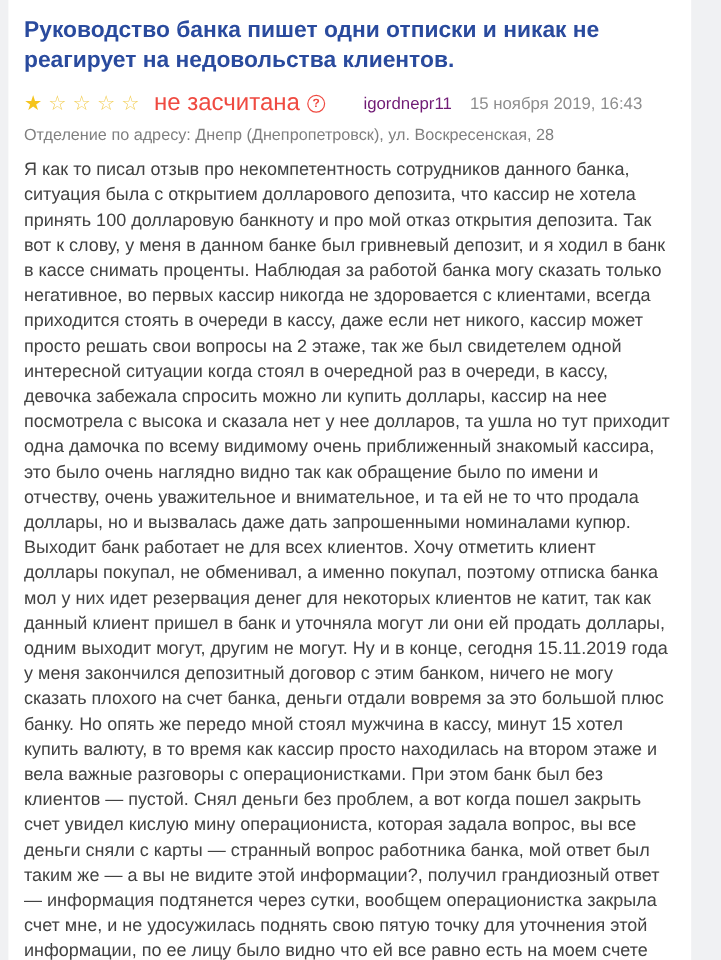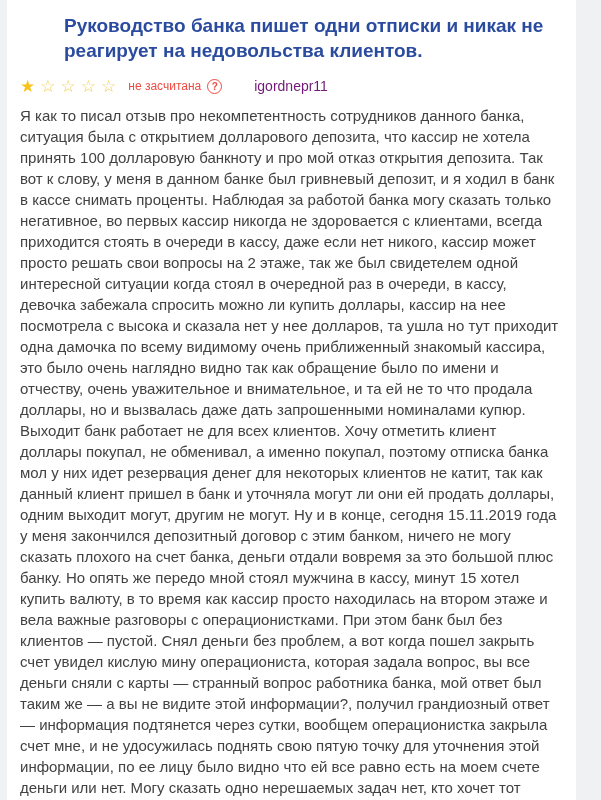--- a/index.html
+++ b/index.html
@@ -19,39 +19,38 @@
   }
   .review-title {
     display: block;
     color: #2a4b9e;
     font-size: 19px;
     line-height: 1.32;
     font-weight: bold;
     text-decoration: none;
     cursor: pointer;
     margin-bottom: 13px;
-    margin-left: 44px;
   }
   .meta-row {
     display: flex;
     align-items: center;
     height: 20px;
     margin-bottom: 9px;
   }
   .stars { display: inline-flex; align-items: center; }
   .star {
     font-size: 17px;
     line-height: 17px;
     color: #f3ce55;
     margin-right: 5px;
   }
   .star.filled { color: #f5c41d; }
   .status-label {
     color: #ef4a41;
-    font-size: 12px;
+    font-size: 20px;
     margin-left: 7px;
   }
   .help-icon {
     display: inline-flex;
     align-items: center;
     justify-content: center;
     width: 15px; height: 15px;
     border: 1.4px solid #ef4a41;
     border-radius: 50%;
     color: #ef4a41;
@@ -95,19 +94,21 @@
       <span class="stars">
           <span class="star filled">★</span>
           <span class="star">☆</span>
           <span class="star">☆</span>
           <span class="star">☆</span>
           <span class="star">☆</span>
         </span>
       <span class="status-label">не засчитана</span>
       <span class="help-icon">?</span>
       <a class="author-name">igordnepr11</a>
+      <span class="review-date">15 ноября 2019, 16:43</span>
     </div>
 
+    <div class="branch-address">Отделение по адресу: Днепр (Днепропетровск), ул. Воскресенская, 28</div>
 
     <div class="review-body">Я как то писал отзыв про некомпетентность сотрудников данного банка, ситуация была с открытием долларового депозита, что кассир не хотела принять 100 долларовую банкноту и про мой отказ открытия депозита. Так вот к слову, у меня в данном банке был гривневый депозит, и я ходил в банк в кассе снимать проценты. Наблюдая за работой банка могу сказать только негативное, во первых кассир никогда не здоровается с клиентами, всегда приходится стоять в очереди в кассу, даже если нет никого, кассир может просто решать свои вопросы на 2 этаже, так же был свидетелем одной интересной ситуации когда стоял в очередной раз в очереди, в кассу, девочка забежала спросить можно ли купить доллары, кассир на нее посмотрела с высока и сказала нет у нее долларов, та ушла но тут приходит одна дамочка по всему видимому очень приближенный знакомый кассира, это было очень наглядно видно так как обращение было по имени и отчеству, очень уважительное и внимательное, и та ей не то что продала доллары, но и вызвалась даже дать запрошенными номиналами купюр. Выходит банк работает не для всех клиентов. Хочу отметить клиент доллары покупал, не обменивал, а именно покупал, поэтому отписка банка мол у них идет резервация денег для некоторых клиентов не катит, так как данный клиент пришел в банк и уточняла могут ли они ей продать доллары, одним выходит могут, другим не могут. Ну и в конце, сегодня 15.11.2019 года у меня закончился депозитный договор с этим банком, ничего не могу сказать плохого на счет банка, деньги отдали вовремя за это большой плюс банку. Но опять же передо мной стоял мужчина в кассу, минут 15 хотел купить валюту, в то время как кассир просто находилась на втором этаже и вела важные разговоры с операционистками. При этом банк был без клиентов — пустой. Снял деньги без проблем, а вот когда пошел закрыть счет увидел кислую мину операциониста, которая задала вопрос, вы все деньги сняли с карты — странный вопрос работника банка, мой ответ был таким же — а вы не видите этой информации?, получил грандиозный ответ — информация подтянется через сутки, вообщем операционистка закрыла счет мне, и не удосужилась поднять свою пятую точку для уточнения этой информации, по ее лицу было видно что ей все равно есть на моем счете деньги или нет. Могу сказать одно нерешаемых задач нет, кто хочет тот находит возможности узнать информацию. Вообщем результат такой — я крайне недоволен обслуживанием работников этого банка в г. Днепр, притом что у них нет клиентов, так обслуживать еще потенциального вашего клиента и думать что он к вам вернется предел неразумности. Вопрос к руководству банка, какие меры вы предпринимаете непонятно. Сам банк неплохой, но работники которые являются лицом банка, просто отвратительные. Иногда приходилось закрывать счета и в других банках, работники желают удачи с улыбкой, и просят обязательно вернутся к ним при возможности, это правильный подход. Здесь непонятно честно вообще нужны ли им клиенты.</div>
 
   </div>
 </div>
 
 </body></html>

